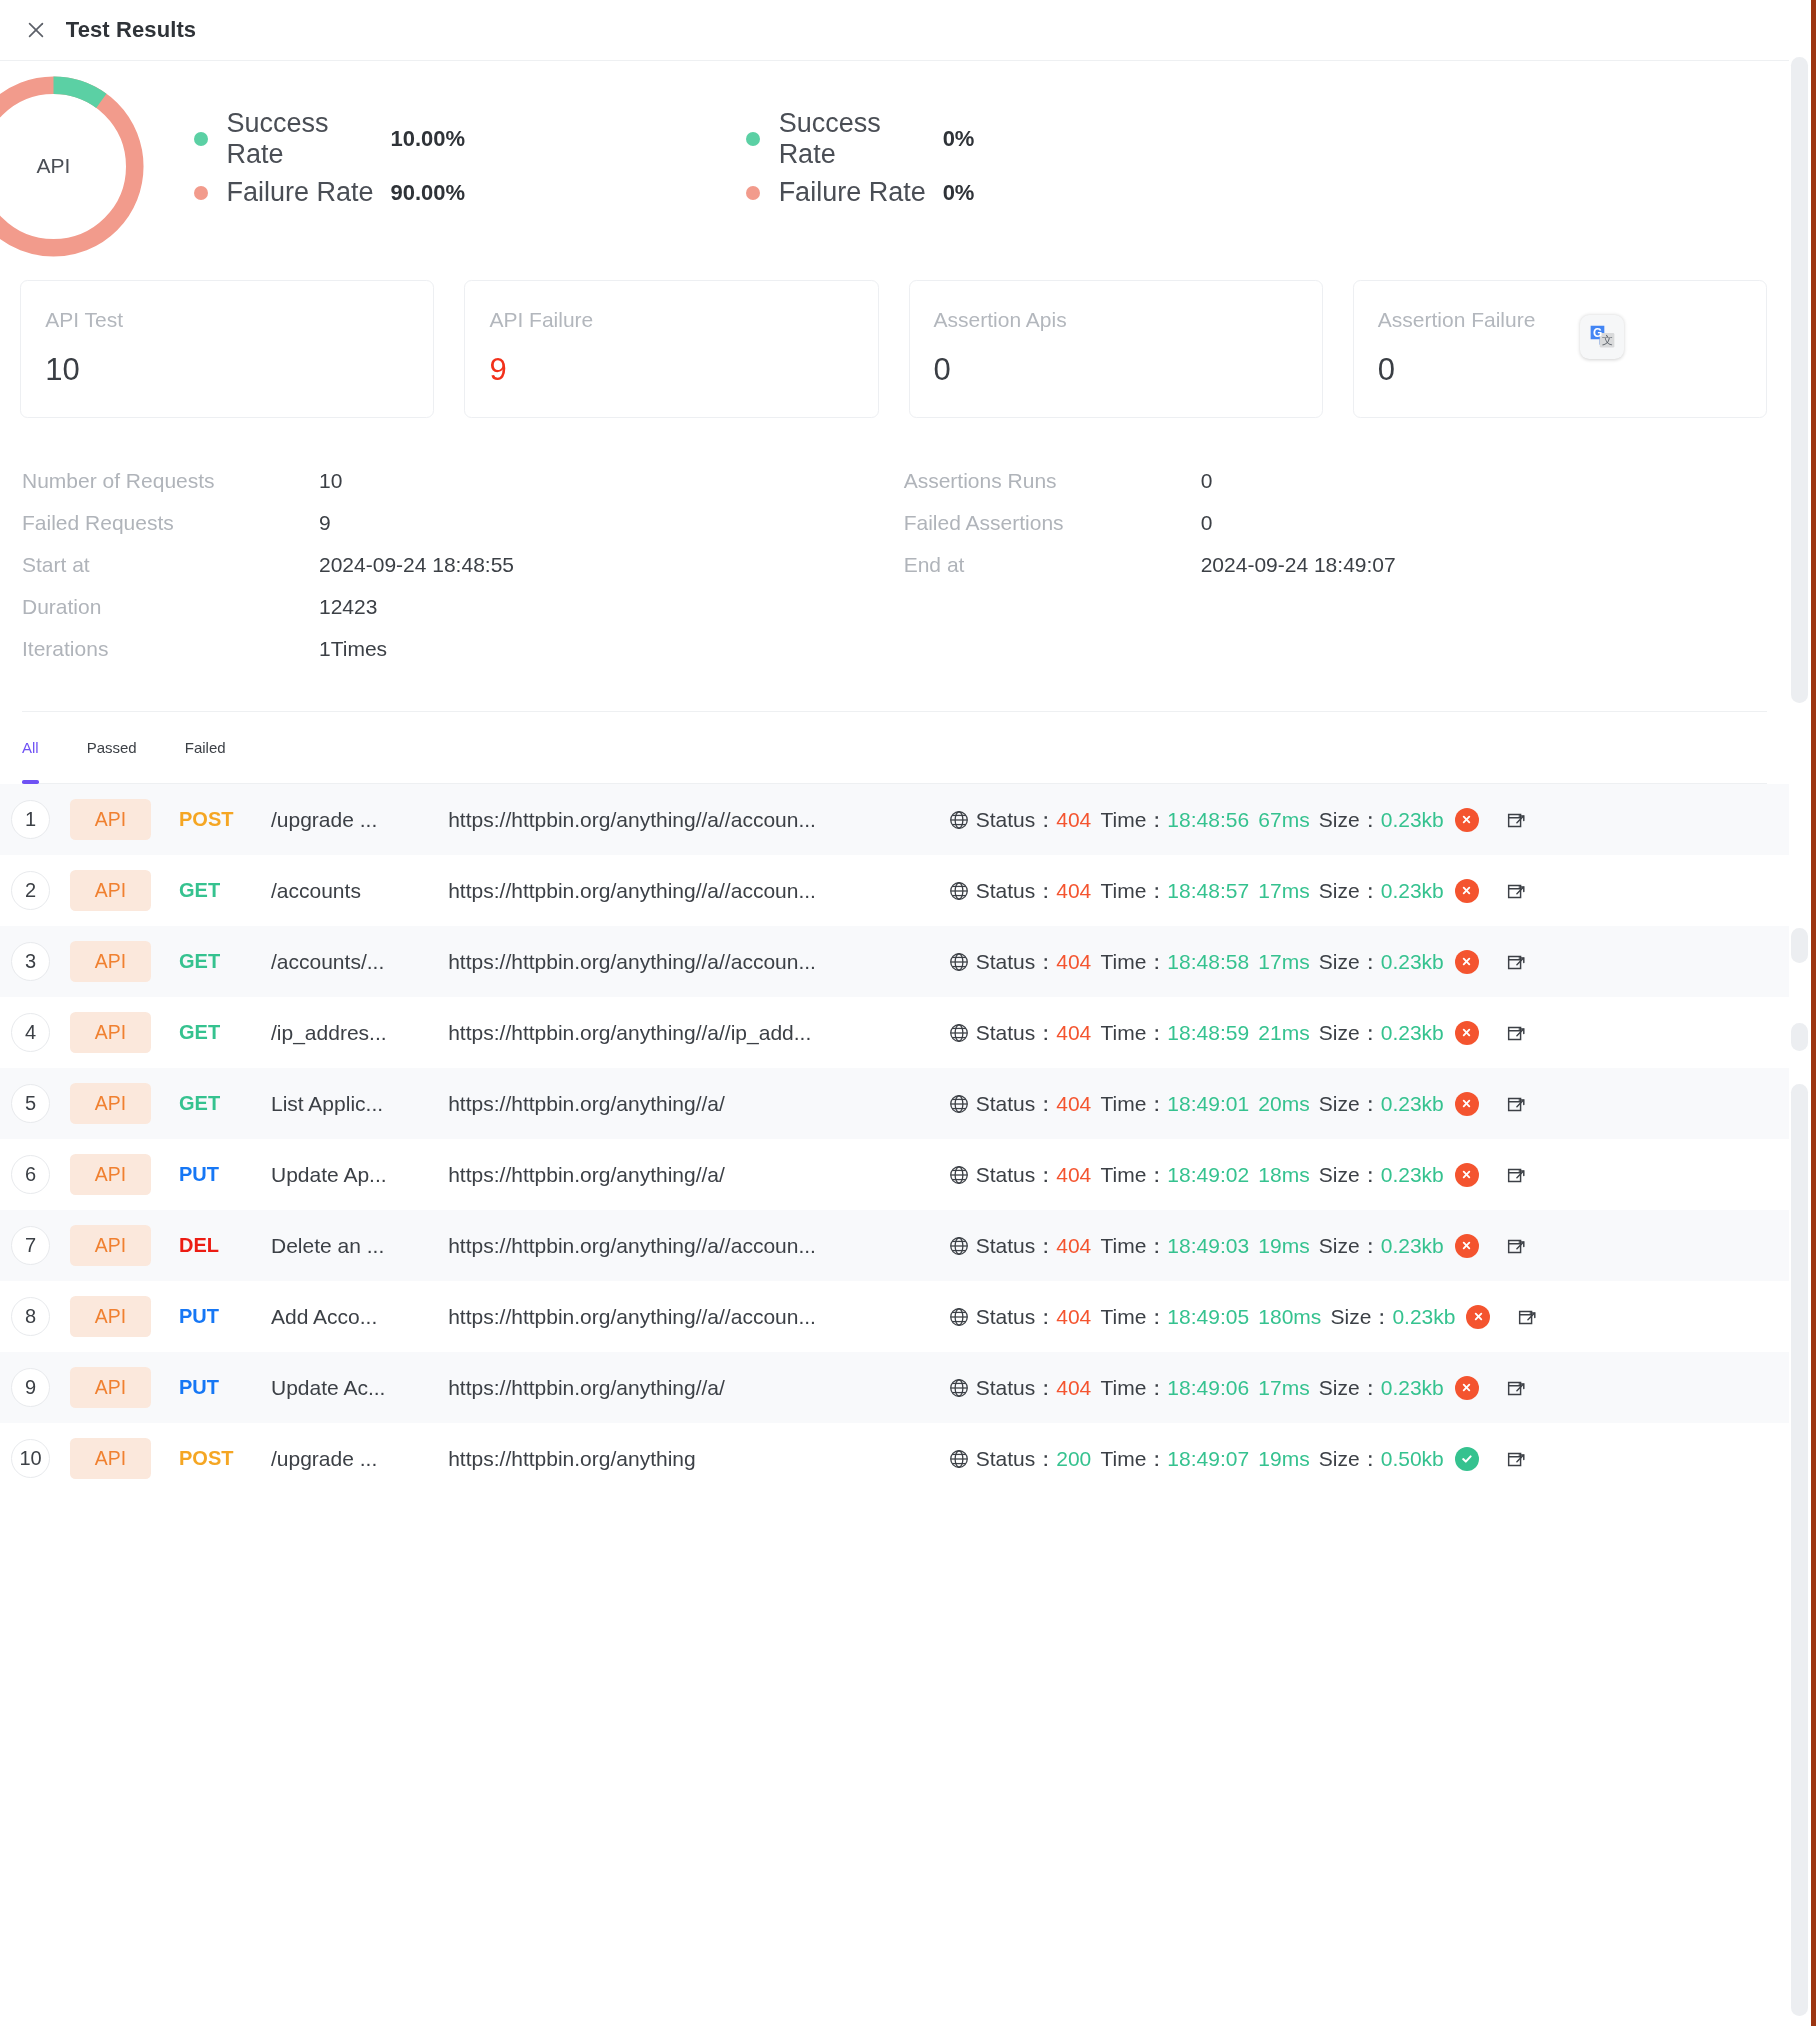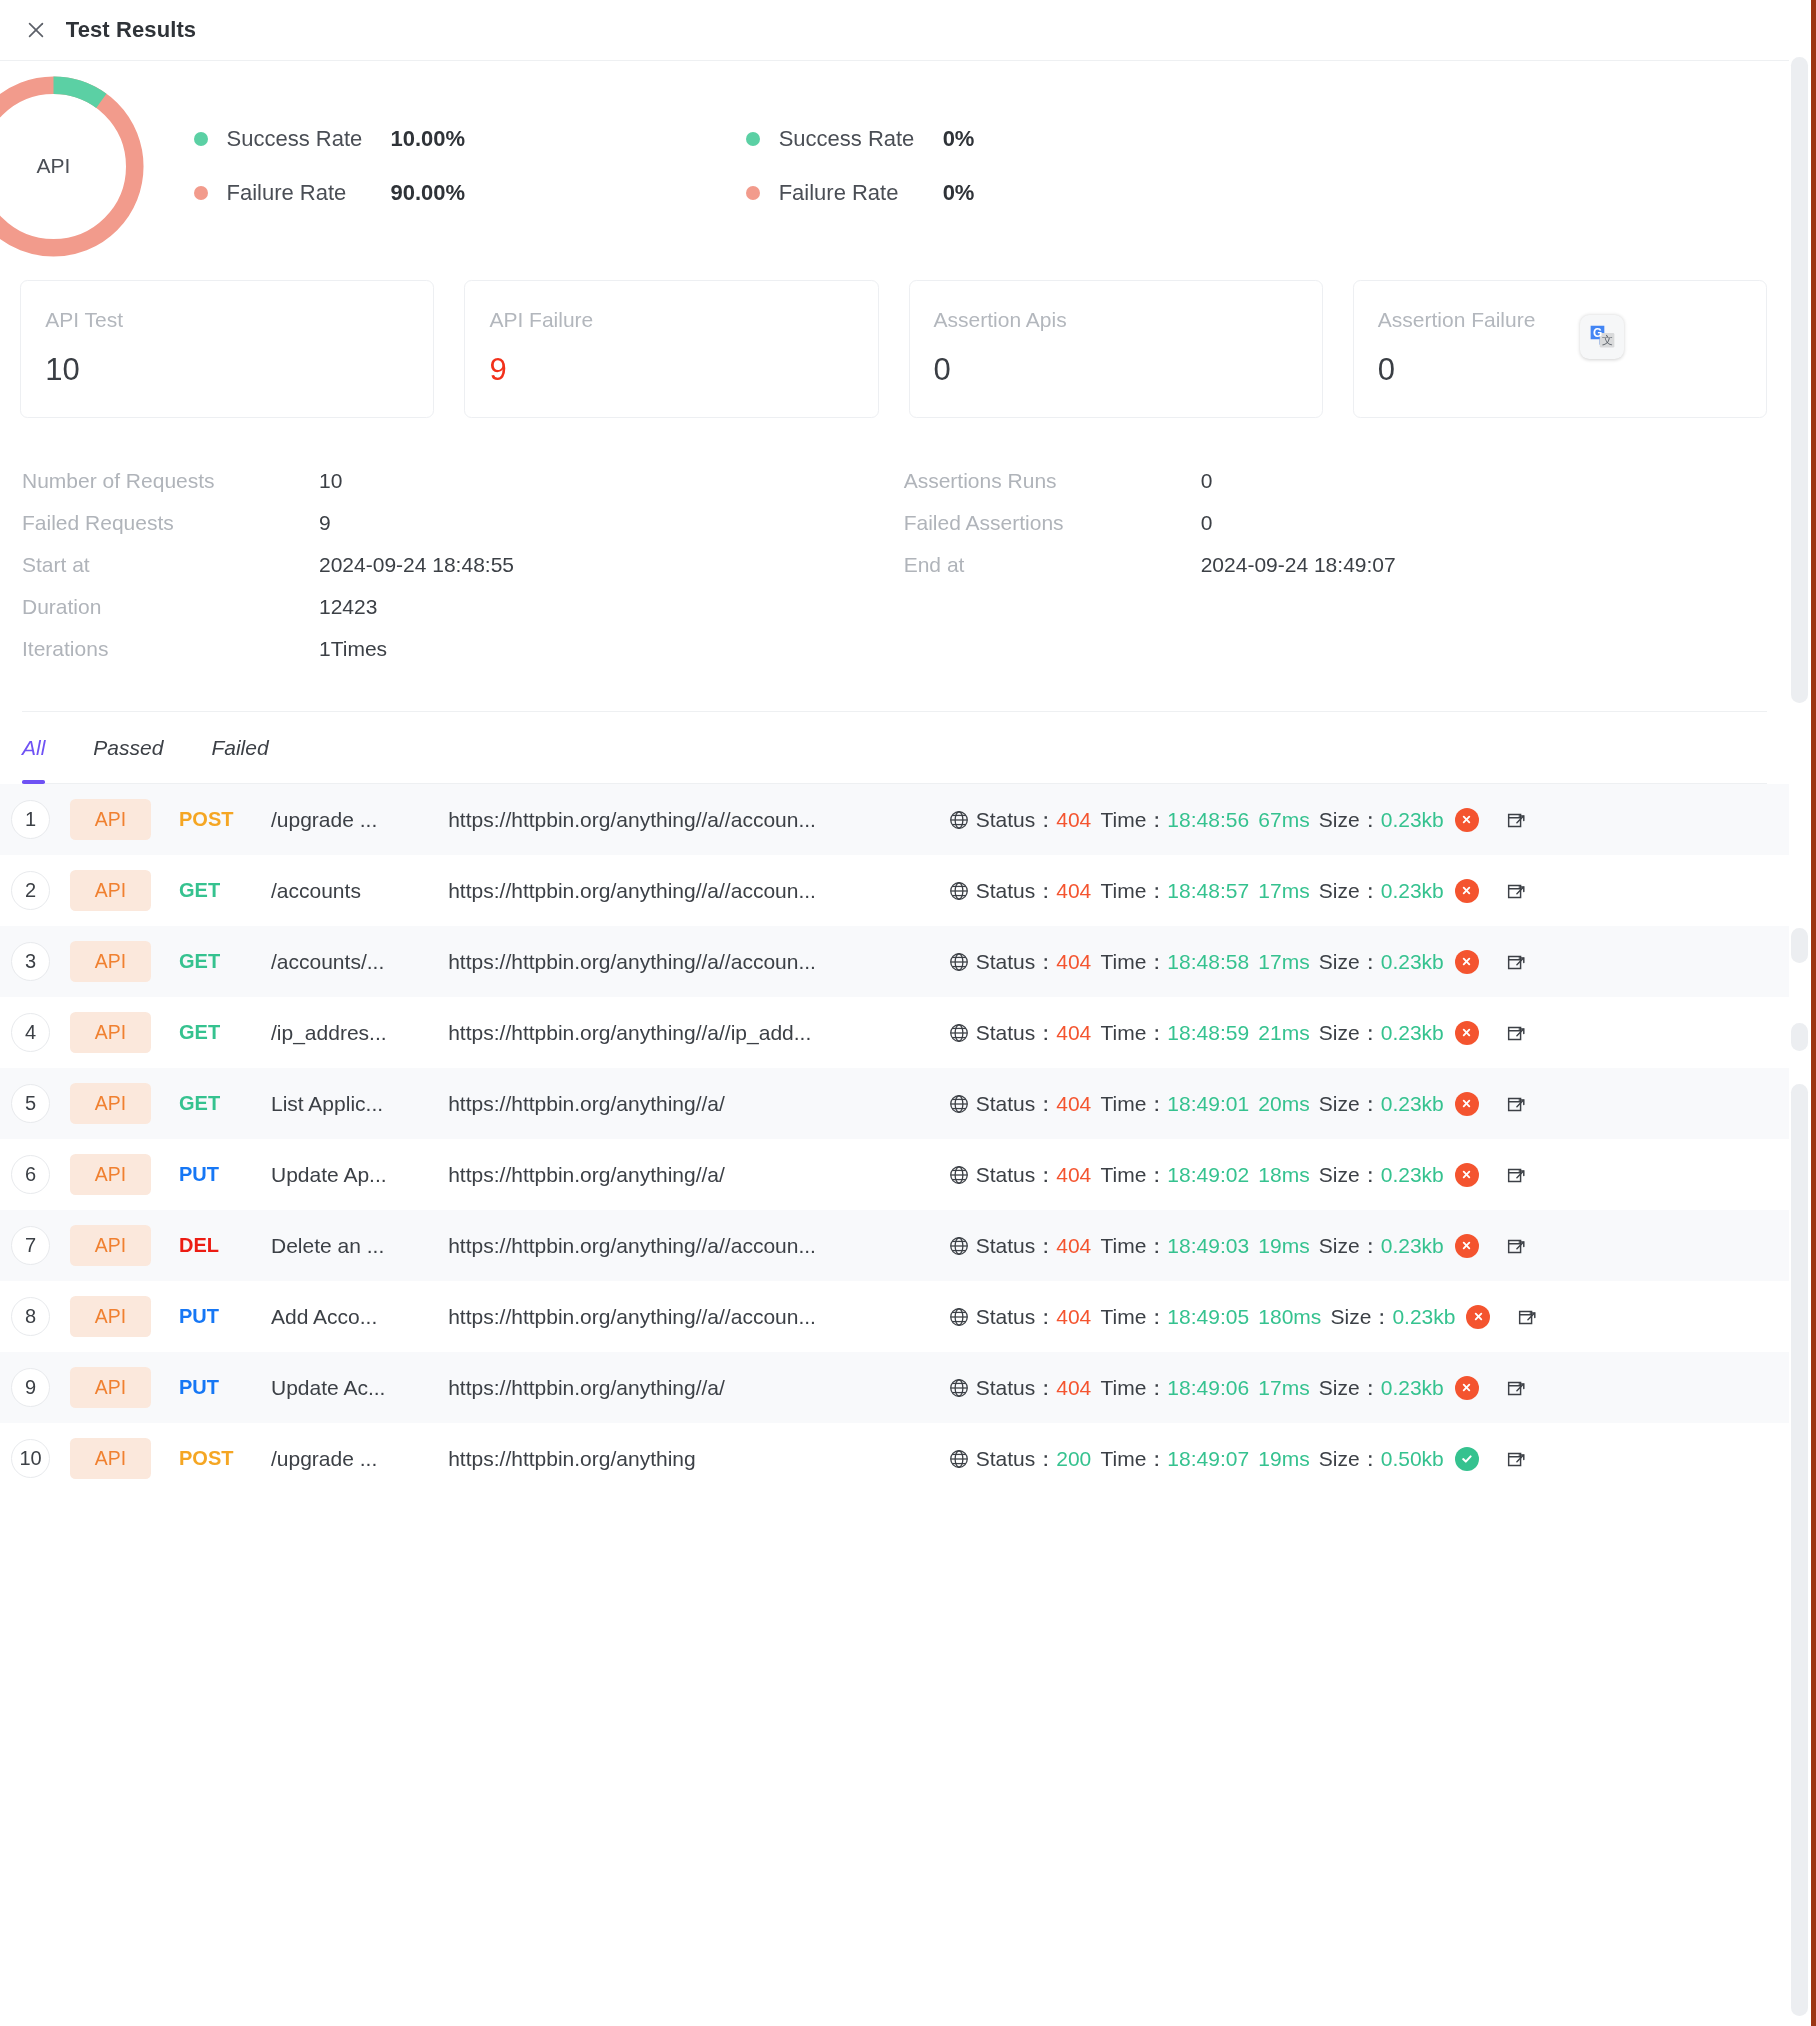--- a/index.html
+++ b/index.html
@@ -111,21 +111,21 @@
   }
   .legend-row + .legend-row { margin-top: 14.8px; }
   .legend-dot {
     width: 14px; height: 14px; border-radius: 50%;
     flex: 0 0 auto;
   }
   .legend-dot.success { background: #5bd0a4; }
   .legend-dot.failure { background: #f29b8c; }
   .legend-name {
     margin-left: 18.5px;
-    font-size: 22px;
+    font-size: 27px;
     color: #4a4e55;
     width: 164px;
   }
   .legend-value {
     font-size: 22px;
     font-weight: bold;
     color: #2f3338;
   }
 
   
@@ -198,29 +198,28 @@
 
   
   .tabs {
     display: flex;
     height: 72px;
     align-items: center;
     border-bottom: 0.9px solid #eef0f2;
     position: relative;
   }
   .tab {
-    font-size: 21px;
+    font-size: 15px;
     color: #3c4046;
     margin-right: 48px;
     height: 72px;
     display: flex;
     align-items: center;
     position: relative;
     cursor: pointer;
-    font-style: italic;
   }
   .tab.active { color: #6f52f4; }
   .tab.active::after {
     content: "";
     position: absolute;
     left: 0; right: 0; bottom: 0;
     height: 3.7px;
     background: #6f52f4;
     border-radius: 1.8px;
   }

